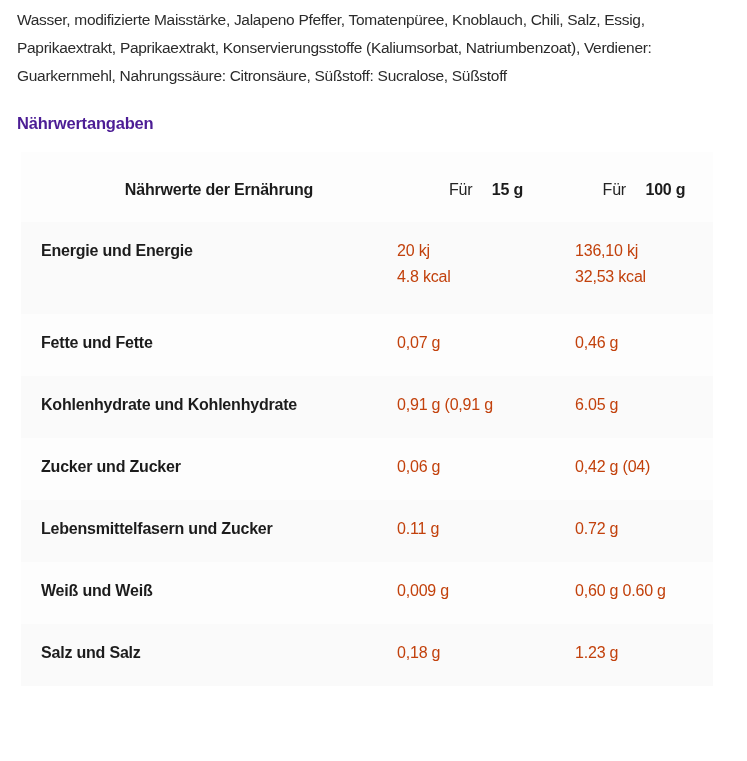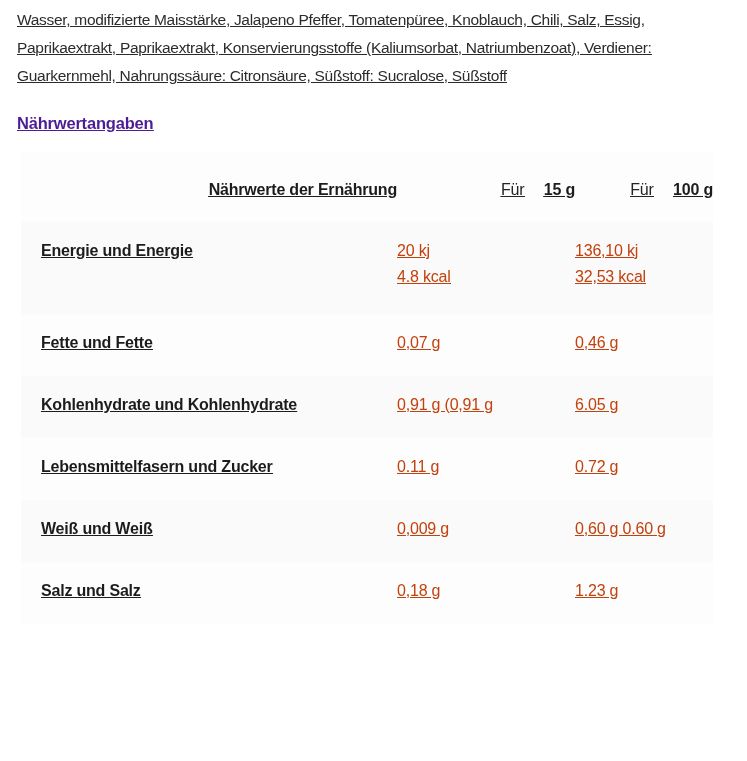--- a/index.html
+++ b/index.html
@@ -1,15 +1,15 @@
 <!DOCTYPE html>
 <html lang="de"><head>
 <meta charset="utf-8">
 <style>
-  * { box-sizing: border-box; text-decoration: underline; }
+  * { box-sizing: border-box; }
   html, body { margin: 0; padding: 0; }
   body {
     width: 747px;
     height: 761px;
     background: #ffffff;
     font-family: "Liberation Sans", sans-serif;
     color: #2b2b2b;
     overflow: hidden;
   }
   .page { position: relative; width: 747px; height: 761px; }
@@ -42,21 +42,21 @@
     font-size: 16px;
     letter-spacing: -0.2px;
   }
   col.c-label { width: 376px; }
   col.c-15    { width: 178px; }
   col.c-100   { width: 138px; }
 
   thead tr { height: 70px; background: #fdfdfd; }
   th {
     vertical-align: top;
-    text-align: right;
+    text-align: center;
     font-weight: normal;
     padding: 27px 0 0 0;
     line-height: 22px;
     color: #242424;
   }
   th.label-cell { padding-left: 20px; font-weight: bold; color: #1c1c1c; }
   .per-prefix { margin-right: 0.28em; }
   th b { font-weight: bold; color: #1c1c1c; margin-left: 15px; }
 
   tbody tr { height: 62px; }
@@ -113,20 +113,25 @@
         <td class="label-cell">Fette und Fette</td>
         <td>0,07 g</td>
         <td>0,46 g</td>
       </tr>
       <tr>
         <td class="label-cell">Kohlenhydrate und Kohlenhydrate</td>
         <td>0,91 g (0,91 g</td>
         <td>6.05 g</td>
       </tr>
       <tr>
+        <td class="label-cell">Zucker und Zucker</td>
+        <td>0,06 g</td>
+        <td>0,42 g (04)</td>
+      </tr>
+      <tr>
         <td class="label-cell">Lebensmittelfasern und Zucker</td>
         <td>0.11 g</td>
         <td>0.72 g</td>
       </tr>
       <tr>
         <td class="label-cell">Weiß und Weiß</td>
         <td>0,009 g</td>
         <td>0,60 g 0.60 g</td>
       </tr>
       <tr>

